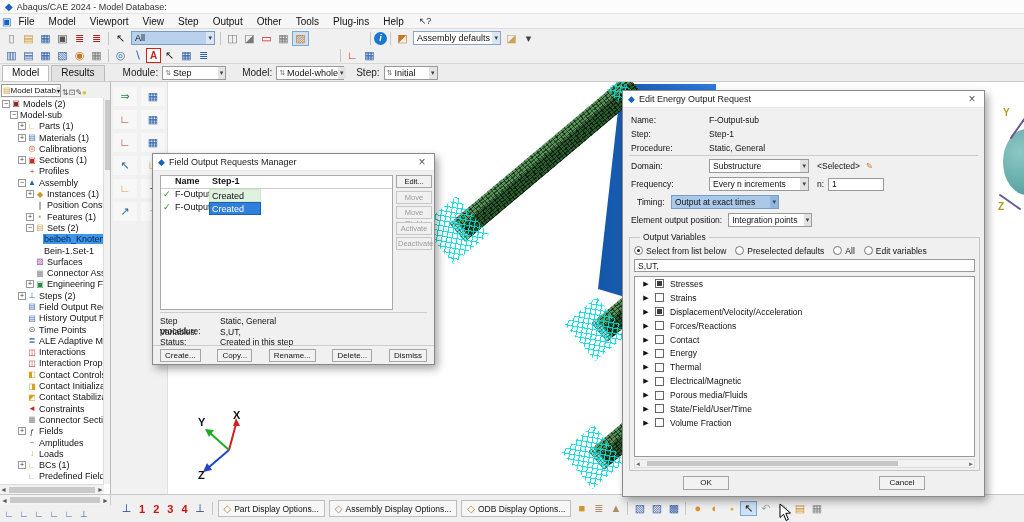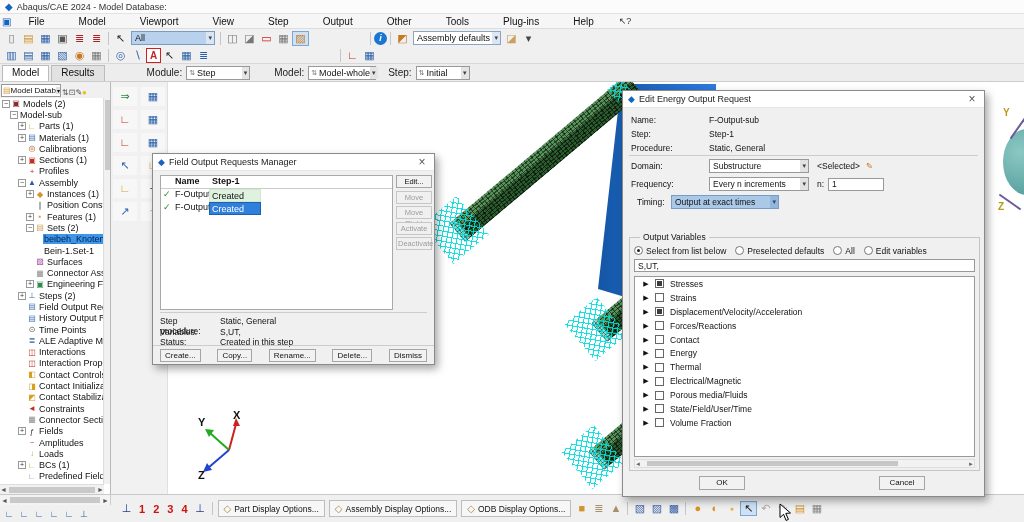--- a/index.html
+++ b/index.html
@@ -2,21 +2,21 @@
 <html><head>
 <meta charset="utf-8">
 <style>
 *{box-sizing:border-box;margin:0;padding:0}
 html,body{width:1024px;height:522px;overflow:hidden}
 body{font-family:"Liberation Sans",sans-serif;background:#e9e9e9;position:relative;color:#111}
 
 #titlebar{height:14px;background:#fcfcfc;display:flex;align-items:center;gap:4px;padding:0 5px;font-size:9px;color:#333;border-bottom:1px solid #e3e3e3}
 #menubar{height:15px;background:#f6f6f6;display:flex;align-items:center;font-size:10px;border-bottom:1px solid #ddd;padding-left:2px}
 .appicon{color:#1565c0;font-size:10px}
-.menu-item{padding:0 17px;cursor:default}
+.menu-item{padding:0 7px;cursor:default}
 .helpglyph{margin-left:8px;color:#333;font-size:9px}
 .tbrow{display:flex;align-items:center;background:#f0f0f0;padding:0 3px;height:18px}
 #tb2{height:17px;border-bottom:1px solid #d8d8d8}
 .tbicon{width:17px;height:15px;font-size:11px;line-height:15px;text-align:center;display:inline-block;flex:none}
 .tbicon.sel{background:#cfe2f5;border:1px solid #7aa7d4;line-height:13px}
 .tbicon.box{border:1px solid #cc2222;background:#fff;font-weight:bold;font-size:10px;line-height:13px;width:15px}
 .tbsep{width:1px;height:13px;background:#c6c6c6;margin:0 3px;flex:none}
 .tbgap{display:inline-block;height:1px;flex:none}
 .tbselect{height:14px;border:1px solid #8aa4c4;background:#fff;font-size:9px;display:inline-flex;align-items:center;padding:0 0 0 3px;margin:0 2px;flex:none;overflow:hidden;white-space:nowrap}
 .tbselect.blue{background:#b8d2ee;border-color:#7a9cc4}
@@ -185,27 +185,27 @@
     <span class="tbicon" style="color: rgb(43, 95, 168);">≣</span>
     <span class="tbgap" style="width: 125px;"></span>
     <span class="tbsep"></span>
     <span class="tbicon" style="color: rgb(204, 34, 34);">∟</span>
     <span class="tbicon" style="color: rgb(43, 95, 168);">▦</span>
   </div>
 
 <div id="ctx">
   <span class="tab active">Model</span>
   <span class="tab">Results</span>
-  <span class="ctxlabel" style="margin-left:42px">Module:</span>
+  <span class="ctxlabel" style="margin-left:18px">Module:</span>
   <span class="ctxsel" style="width:64px">
     <span class="spin">⇅</span>
     <span>Step</span>
     <span class="arr">▾</span>
   </span>
-  <span class="ctxlabel" style="margin-left:20px">Model:</span>
+  <span class="ctxlabel" style="margin-left:12px">Model:</span>
   <span class="ctxsel" style="width:68px">
     <span class="spin">⇅</span>
     <span>Model-whole</span>
     <span class="arr">▾</span>
   </span>
   <span class="ctxlabel" style="margin-left:8px">Step:</span>
   <span class="ctxsel" style="width:54px">
     <span class="spin">⇅</span>
     <span>Initial</span>
     <span class="arr">▾</span>
@@ -563,20 +563,27 @@
   </div>
 
   <div class="erow" style="top:104px;left:14px">
     <span style="width:34px">Timing:</span>
     <span class="esel hl" style="width:108px">
       <span>Output at exact times</span>
       <span class="arr">▾</span>
     </span>
   </div>
 
+  <div class="erow" style="top:122px">
+    <span style="flex:none">Element output position:</span>
+    <span class="esel" style="width:84px;margin-left:6px">
+      <span>Integration points</span>
+      <span class="arr">▾</span>
+    </span>
+  </div>
 
   <div class="groupbox">
     <span class="grouplabel">Output Variables</span>
     <div class="ov-radios" id="ov-radios">
         <span><span class="radio on"></span><span>Select from list below</span></span>
         <span><span class="radio"></span><span>Preselected defaults</span></span>
         <span><span class="radio"></span><span>All</span></span>
         <span><span class="radio"></span><span>Edit variables</span></span>
       </div>
     <div class="ov-expr">S,UT,</div>
@@ -637,21 +644,21 @@
           <span>Volume Fraction</span>
         </div>
       </div>
     <div class="ov-hscroll">
       <span>◄</span>
       <span class="ov-hthumb"></span>
       <span style="margin-left:auto">►</span>
     </div>
   </div>
 
-  <span class="btn okrow-btn" style="left:76px">OK</span>
+  <span class="btn okrow-btn" style="left:60px">OK</span>
   <span class="btn okrow-btn" style="left:256px">Cancel</span>
 </div>
 
 <div id="bottombar">
   <div id="tree-hscroll">
       <span>◄</span>
       <span class="hthumb"></span>
       <span>►</span>
     </div>
   <div id="axisbar">

